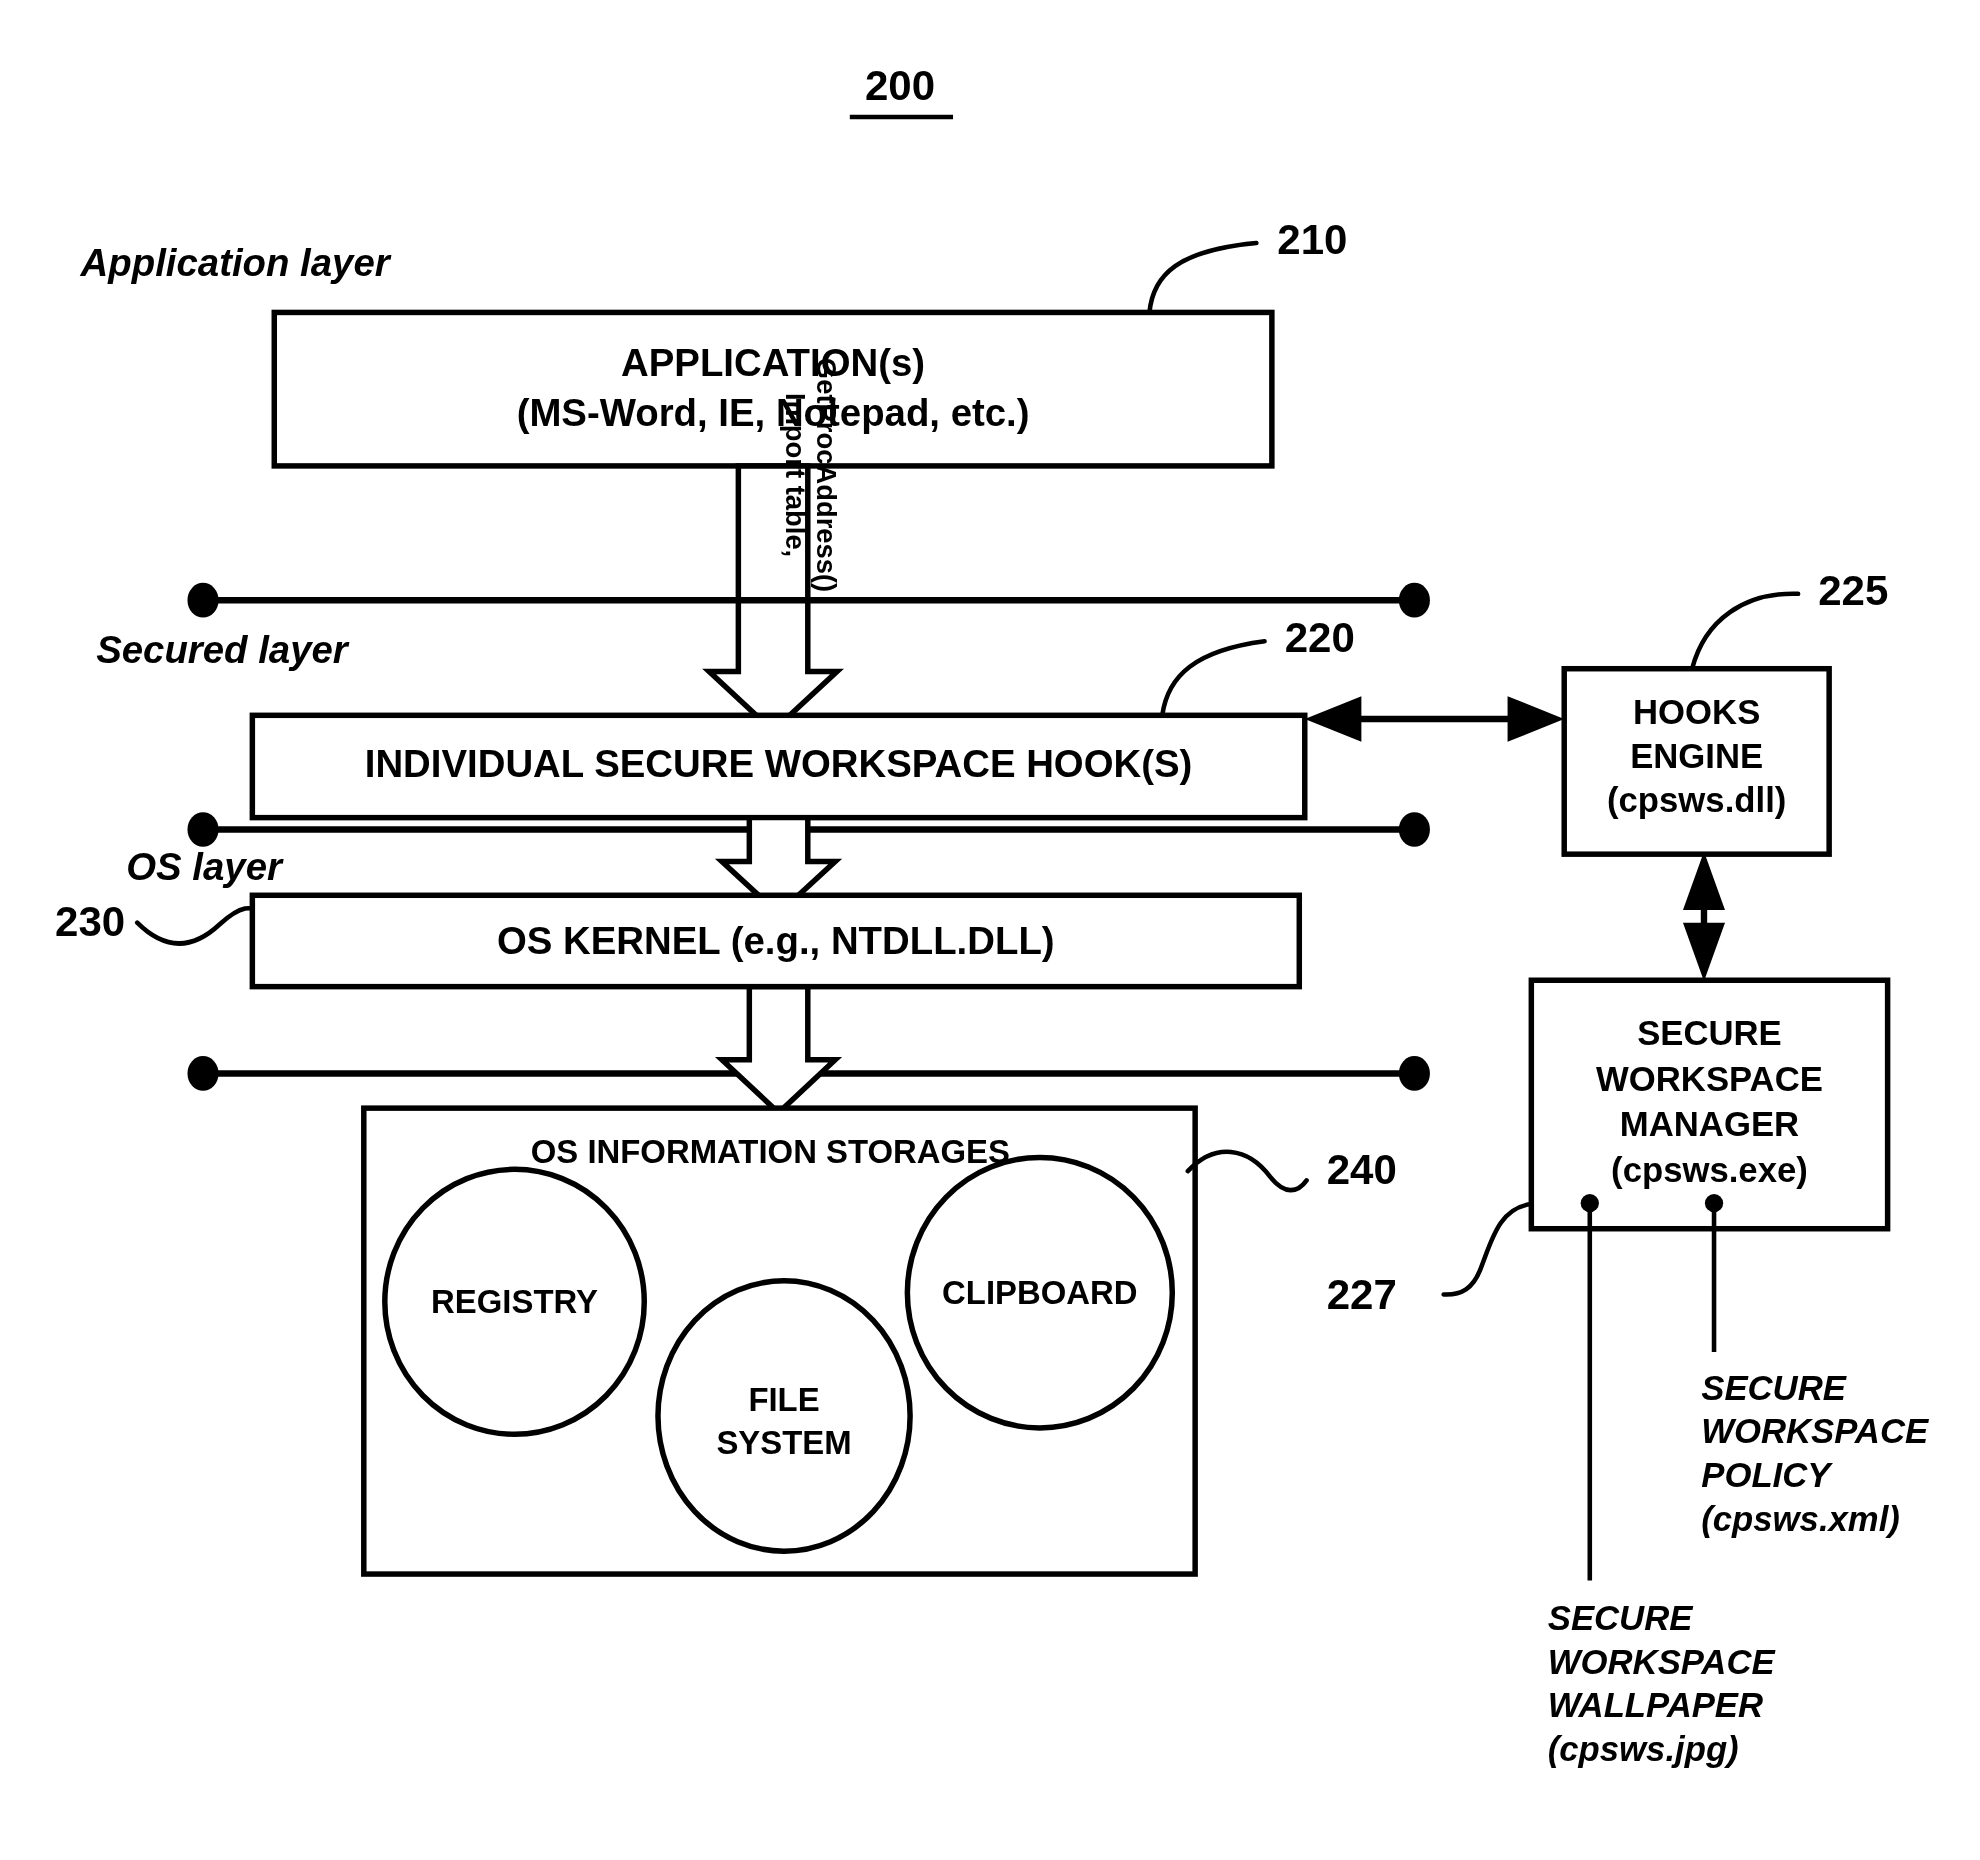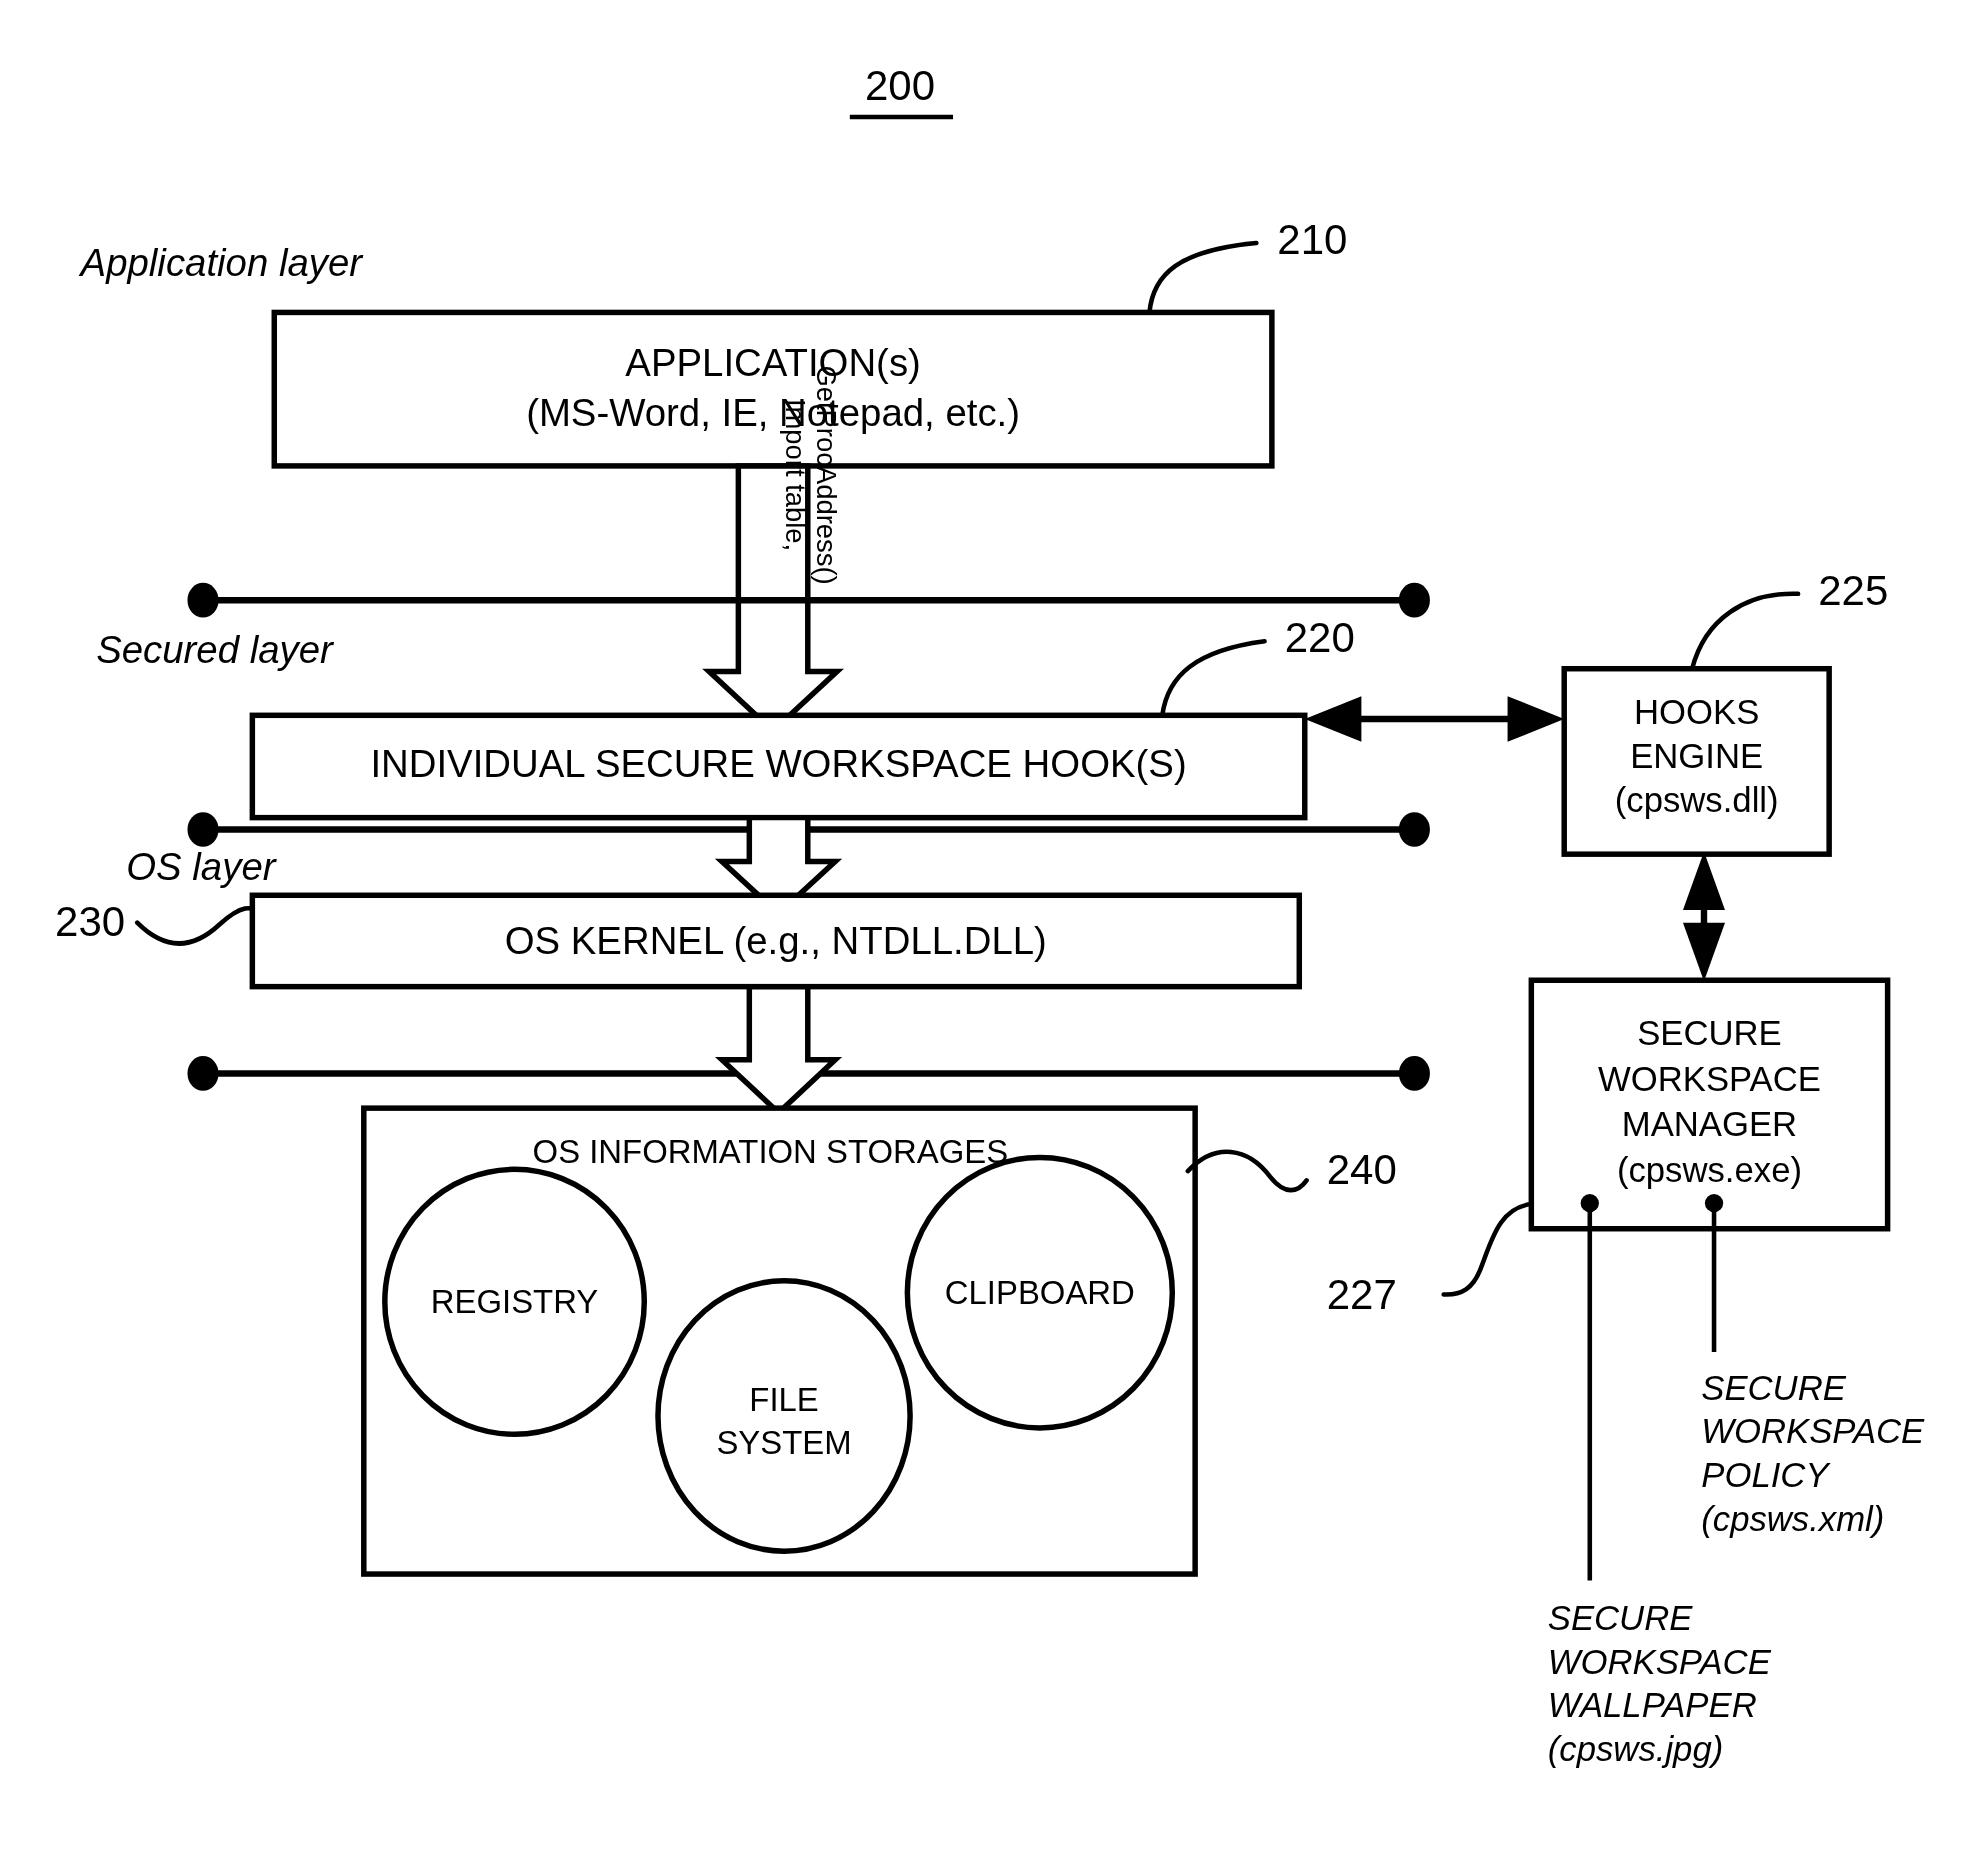--- a/index.html
+++ b/index.html
@@ -11,20 +11,21 @@
     width: 1981px;
     height: 1860px;
     font-family: "Liberation Sans", sans-serif;
     color: #000000;
     overflow: hidden;
   }
   #figure-root {
     position: relative;
     width: 1981px;
     height: 1860px;
+    font-weight: bold;
   }
   svg#diagram {
     position: absolute;
     top: 0;
     left: 0;
     width: 1981px;
     height: 1860px;
     display: block;
   }
   .stroke {

